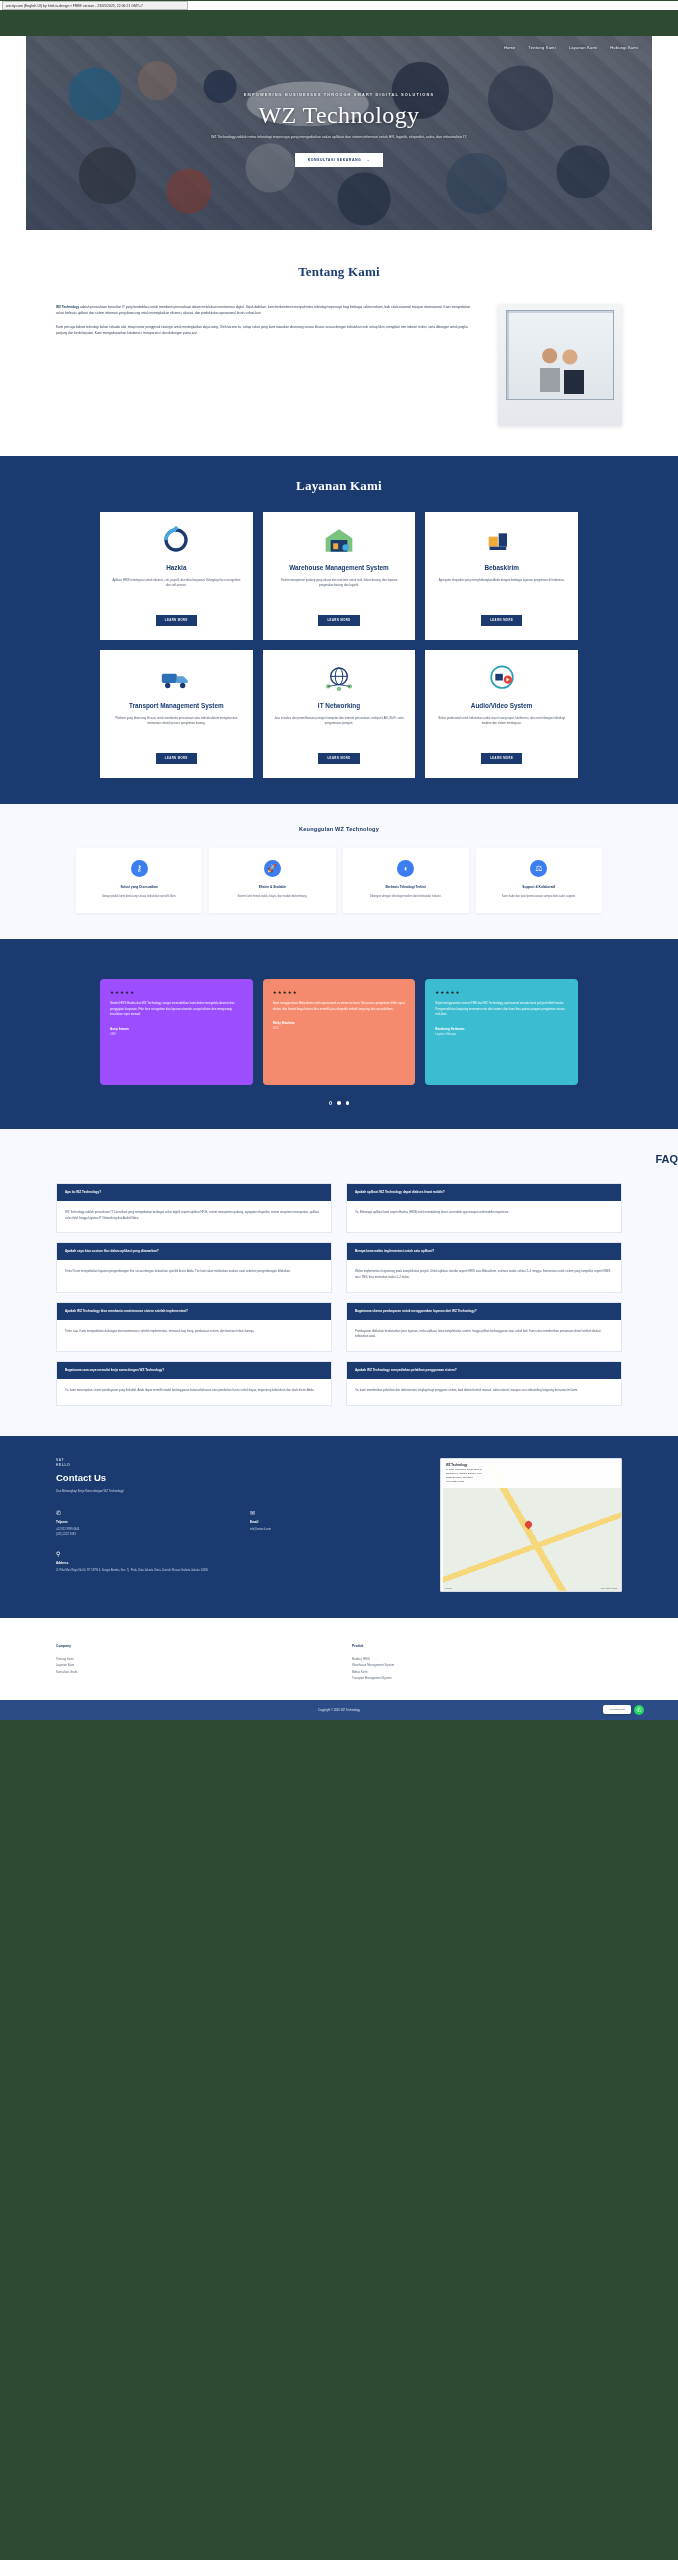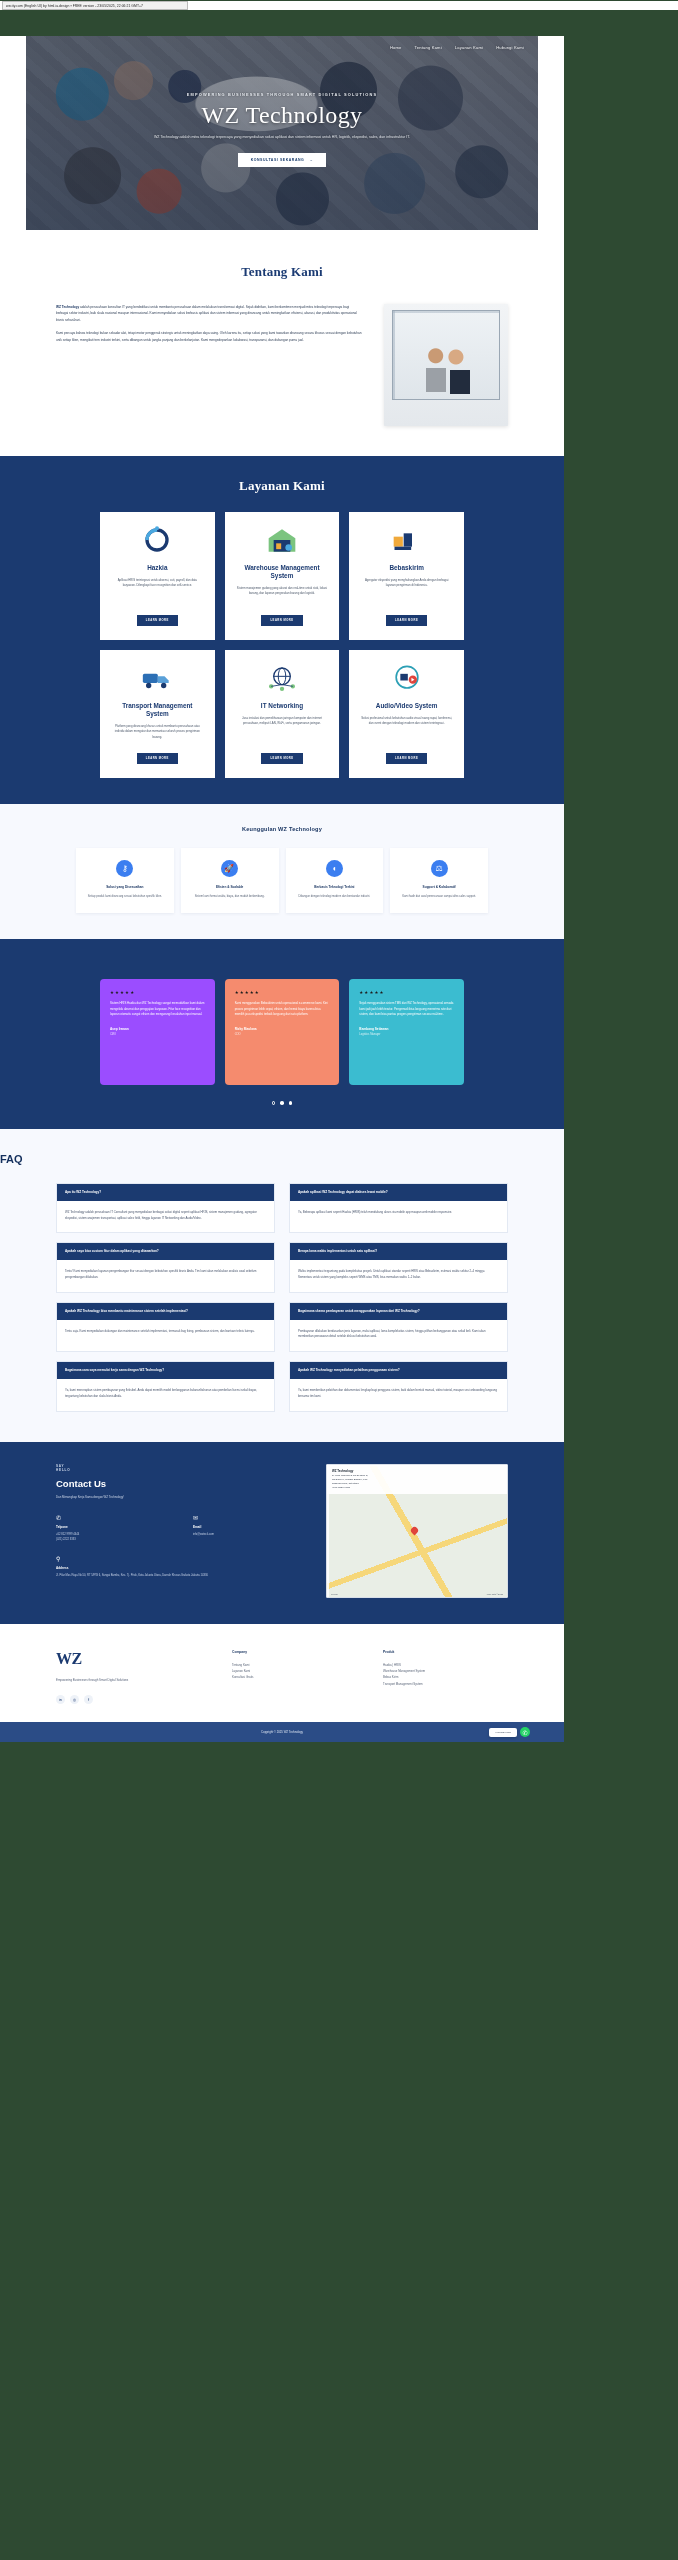--- a/index.html
+++ b/index.html
@@ -10,21 +10,21 @@
   }
   .browser-chrome{
     background:#fff; width:678px; padding:0;
   }
   .url-strip{
     display:flex; align-items:center; gap:3px;
     font-size:3.4px; color:#222; background:#f1f1f1;
     border:1px solid #bbb; width:186px; margin:1px 0 0 2px;
     padding:1.5px 3px; letter-spacing:.05px; white-space:nowrap; overflow:hidden;
   }
-  .page{ background:#ffffff; width:564px; }
+  .page{ background:#ffffff; width:678px; }
 
   
   .hero{
     position:relative; margin:26px 26px 0 26px; height:194px;
     overflow:hidden;
     background:
       linear-gradient(115deg, rgba(32,48,72,.55), rgba(40,55,80,.45)),
       repeating-linear-gradient(42deg,#c3b6a6 0 9px,#b9ab9c 9px 17px,#cfc3b4 17px 26px),
       #c0b3a4;
   }
@@ -174,21 +174,21 @@
   .stars{ font-size:4.4px; letter-spacing:1.1px; color:#1d1d1d; margin-bottom:6px; }
   .testi-txt{ font-size:2.85px; line-height:1.95; color:#ffffff; margin-bottom:9px; }
   .testi-name{ font-size:3.2px; font-weight:700; color:#fff; }
   .testi-role{ font-size:2.6px; color:rgba(255,255,255,.8); margin-top:2px; }
   .dots{ display:flex; justify-content:center; gap:5px; margin-top:16px; }
   .dot{ width:3.5px; height:3.5px; border-radius:50%; background:#ffffff; }
   .dot.on{ background:#24406f; border:1px solid #fff; }
 
   
   .faq{ background:#f7f9fe; padding:24px 0 30px 0; }
-  .faq h2{ text-align:left; color:#14305d; font-size:11px; font-weight:700; }
+  .faq h2{ text-align:right; color:#14305d; font-size:11px; font-weight:700; }
   .faq-grid{
     display:grid; grid-template-columns:1fr 1fr; gap:9px 14px;
     padding:0 56px; margin-top:18px;
   }
   .faq-item{ background:#fff; border:1px solid #e3e9f3; }
   .faq-q{
     background:#1b3a70; color:#fff; font-size:3.1px; font-weight:700;
     padding:6px 8px; line-height:1.65; cursor:pointer;
   }
   .faq-a{ color:#47536a; font-size:2.85px; line-height:2.0; padding:9px 8px 11px 8px; }
@@ -516,29 +516,20 @@
       </div>
       <div class="map-pin"></div>
       <div class="map-foot">
         <span>Google</span>
         <span>Map data ©2025</span>
       </div>
     </div>
   </section>
 
   <footer class="footer">
-    <div class="f-brand">
-      <div class="f-logo">WZ</div>
-      <div class="f-tagline">Empowering Businesses through Smart Digital Solutions</div>
-      <div class="f-social">
-        <span class="f-si">in</span>
-        <span class="f-si">◎</span>
-        <span class="f-si">f</span>
-      </div>
-    </div>
     <div class="f-col">
       <div class="f-h">Company</div>
       <a href="#">Tentang Kami</a>
       <a href="#">Layanan Kami</a>
       <a href="#">Konsultasi Gratis</a>
     </div>
     <div class="f-col">
       <div class="f-h">Produk</div>
       <a href="#">Hazkia | HRIS</a>
       <a href="#">Warehouse Management System</a>

